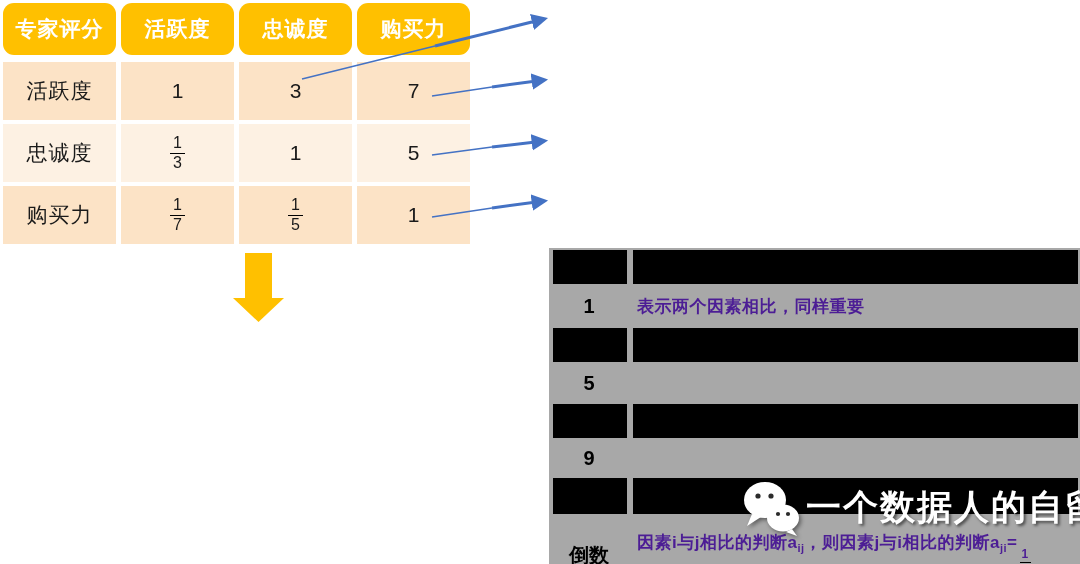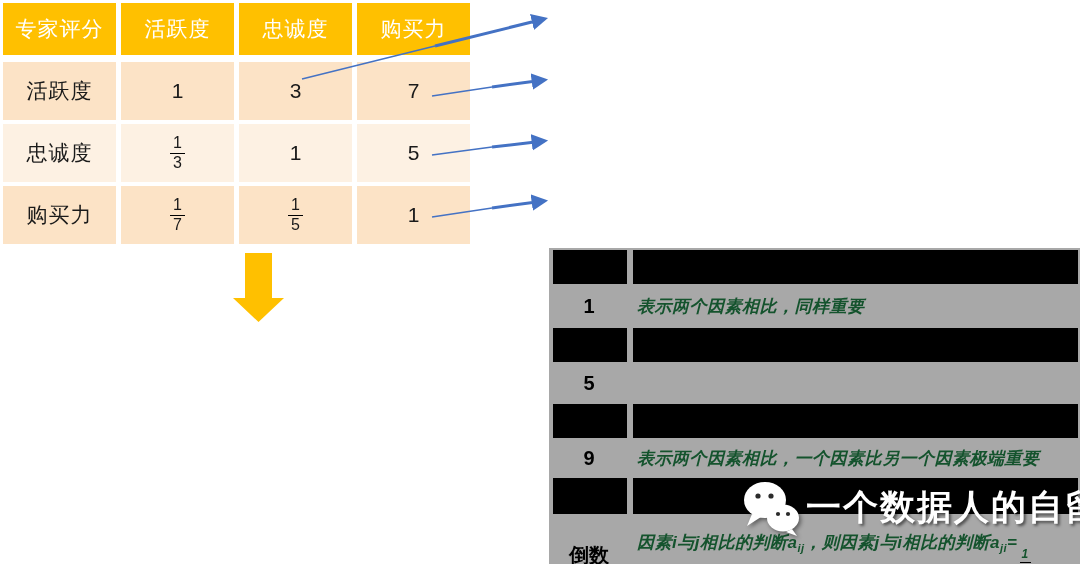--- a/index.html
+++ b/index.html
@@ -17,43 +17,43 @@
   html,body{background:#fff;}
   body{font-family:"Liberation Sans","DejaVu Sans",sans-serif;}
   .canvas{position:relative;width:1080px;height:564px;background:#fff;overflow:hidden;}
 
   
   .matrix{position:absolute;left:3px;top:3px;width:467px;}
   .m-row{display:flex;gap:5px;}
   .m-row>div{flex:1;display:flex;align-items:center;justify-content:center;}
   .m-header{height:52px;margin-bottom:7px;}
   .m-header>div{background:var(--accent-orange);color:var(--header-text);
-    font-size:21px;font-weight:normal;letter-spacing:1px;}
+    font-size:21px;font-weight:bold;letter-spacing:1px;border-radius:11px;}
   .m-body{height:58px;margin-bottom:4px;}
   .m-body>div{font-size:21px;color:var(--body-text);}
   .m-body.odd>div{background:var(--row-peach);}
   .m-body.even>div{background:var(--row-cream);}
   .m-body .rowlab{font-weight:500;letter-spacing:1px;}
   .frac{display:inline-flex;flex-direction:column;align-items:center;
     font-size:16px;line-height:1.15;color:var(--body-text);}
   .frac .num{border-bottom:1.6px solid #000;padding:0 3px;}
 
   
   .overlay{position:absolute;left:0;top:0;width:1080px;height:564px;pointer-events:none;}
 
   
   .scale{position:absolute;left:549px;top:248px;width:531px;height:316px;
     background:var(--table-gray);overflow:hidden;}
   .s-black{position:absolute;left:4px;right:2px;display:flex;gap:6px;}
   .s-black .bc1{width:74px;background:var(--redacted);}
   .s-black .bc2{flex:1;background:var(--redacted);}
   .s-text{position:absolute;left:0;right:0;display:flex;align-items:center;}
   .s-text .val{width:80px;text-align:center;font-size:20px;font-weight:bold;color:#000;}
-  .s-text .desc{flex:1;padding-left:8px;font-size:17px;font-weight:bold;color:#14532d;
-    letter-spacing:0.5px;white-space:nowrap;font-style:italic;}
+  .s-text .desc{flex:1;padding-left:8px;font-size:17px;font-weight:bold;color:#4c1d95;
+    letter-spacing:0.5px;white-space:nowrap;}
   sub.ss{font-size:11px;vertical-align:-4px;font-weight:bold;margin-top:40px;}
   .sfrac{display:inline-flex;flex-direction:column;align-items:center;vertical-align:-10px;
     font-size:12px;line-height:1.1;font-weight:bold;margin-left:1px;}
   .sfrac .num{border-bottom:1.4px solid #000;padding:0 2px;}
   .sfrac sub.ss{font-size:9px;vertical-align:-3px;}
 
   
   .watermark{position:absolute;left:740px;top:478px;display:flex;align-items:center;
     z-index:5;}
   .wm-icon{filter:drop-shadow(2px 2px 2px rgba(0,0,0,0.45));}
@@ -149,21 +149,20 @@
     </div>
     <div class="s-text" style="top:114px;height:42px;">
       <div class="val">5</div>
     </div>
     <div class="s-black" style="top:156px;height:34px;">
       <div class="bc1"></div>
       <div class="bc2"></div>
     </div>
     <div class="s-text" style="top:190px;height:40px;">
       <div class="val">9</div>
-      <div class="desc">表示两个因素相比，一个因素比另一个因素极端重要</div>
     </div>
     <div class="s-black" style="top:230px;height:36px;">
       <div class="bc1"></div>
       <div class="bc2"></div>
     </div>
     <div class="s-text" style="top:282px;height:50px;">
       <div class="val">倒数</div>
       <div class="desc">
         <span>因素i与j相比的判断a</span><sub class="ss">ij</sub><span>，则因素j与i相比的判断a</span><sub class="ss">ji</sub><span>=</span><span class="sfrac">
             <span class="num">1</span>

